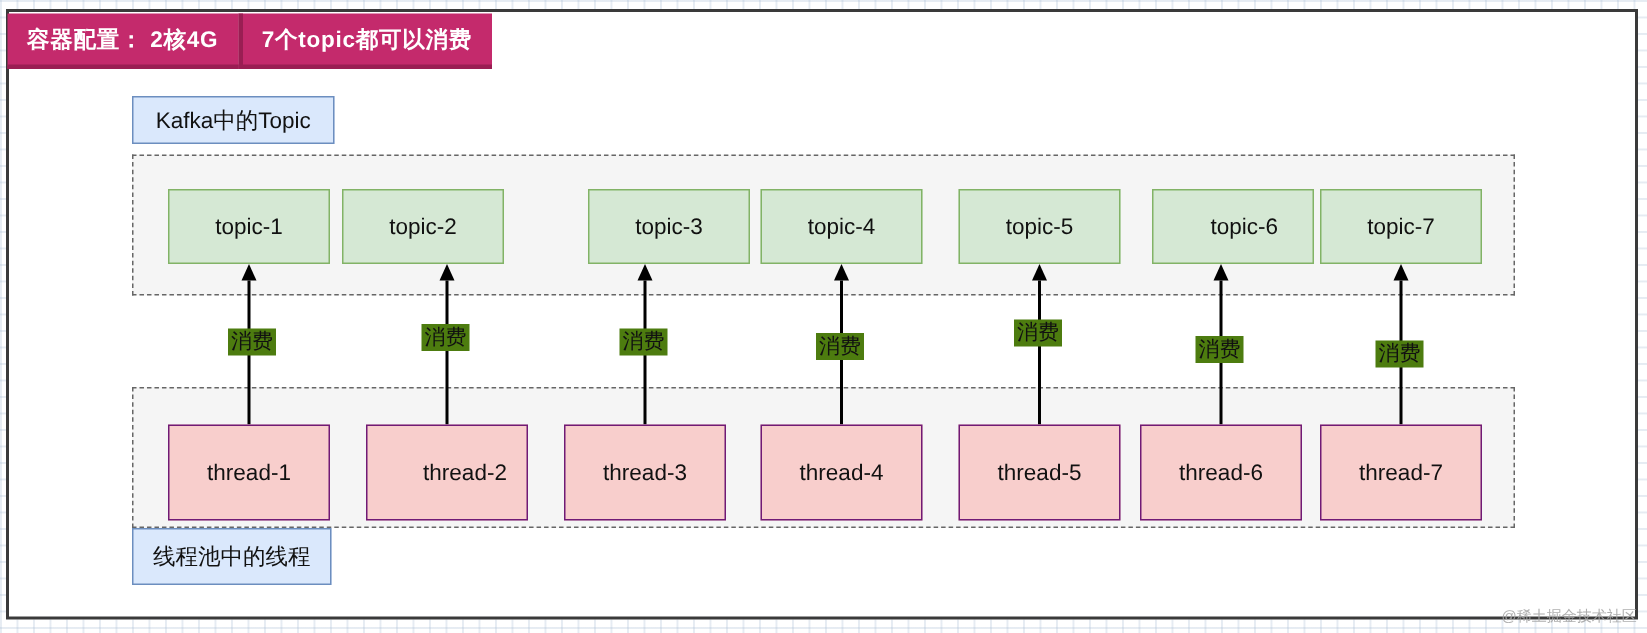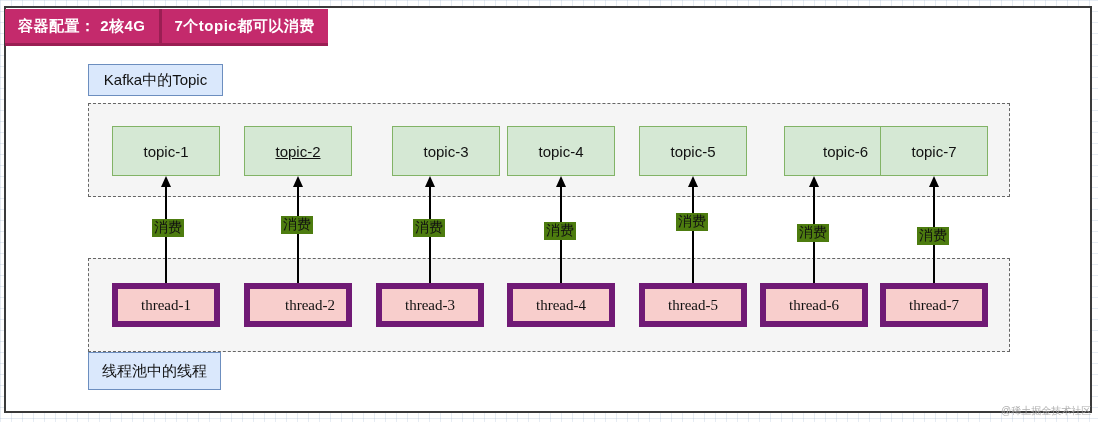--- a/index.html
+++ b/index.html
@@ -32,21 +32,21 @@
   }
   .zone {
     position:absolute; left:88px; width:922px; height:94px;
     background:#f5f5f5; border:1px dashed #666666; z-index:1;
   }
   .node {
     position:absolute; width:108px; display:flex; align-items:center;
     justify-content:center; font-size:15px; color:#111; z-index:3;
   }
   .topic { top:126px; height:50px; background:#d5e8d4; border:1px solid #82b366; }
-  .thread { top:283px; height:44px; background:#f8cecc; border:6px solid #701a75;font-family:Liberation Serif, serif; }
+  .thread { top:283px; height:64px; background:#f8cecc; border:1px solid #701a75; }
   .arrow-line { position:absolute; width:2px; background:#000; top:187px; height:96px; z-index:2; }
   .arrow-head {
     position:absolute; top:176px; width:0; height:0; z-index:2;
     border-left:5px solid transparent; border-right:5px solid transparent;
     border-bottom:11px solid #000;
   }
   .consume-label {
     position:absolute; transform:translateX(-50%); background:#4d7c0f;
     padding:0 2px; font-size:14px; color:#111; z-index:5; white-space:nowrap;
   }
@@ -64,25 +64,25 @@
   <div class="badge">容器配置： 2核4G</div>
   <div class="badge">7个topic都可以消费</div>
 </div>
 
 <div class="zone-label" style="left:88px; top:64px; width:135px; height:32px;">Kafka中的Topic</div>
 
 <div class="zone" style="top:103px;"></div>
 <div class="zone" style="top:258px;"></div>
 
 <div class="node topic" style="left:112px;">topic-1</div>
-<div class="node topic" style="left:244px;text-decoration:underline;">topic-2</div>
+<div class="node topic" style="left:228px;">topic-2</div>
 <div class="node topic" style="left:392px;">topic-3</div>
 <div class="node topic" style="left:507px;">topic-4</div>
 <div class="node topic" style="left:639px;">topic-5</div>
-<div class="node topic" style="left:784px;padding-left:15px;">topic-6</div>
+<div class="node topic" style="left:768px;padding-left:15px;">topic-6</div>
 <div class="node topic" style="left:880px;">topic-7</div>
 
 <div class="node thread" style="left:112px;">thread-1</div>
 <div class="node thread" style="left:244px;padding-left:24px;">thread-2</div>
 <div class="node thread" style="left:376px;">thread-3</div>
 <div class="node thread" style="left:507px;">thread-4</div>
 <div class="node thread" style="left:639px;">thread-5</div>
 <div class="node thread" style="left:760px;">thread-6</div>
 <div class="node thread" style="left:880px;">thread-7</div>
 

